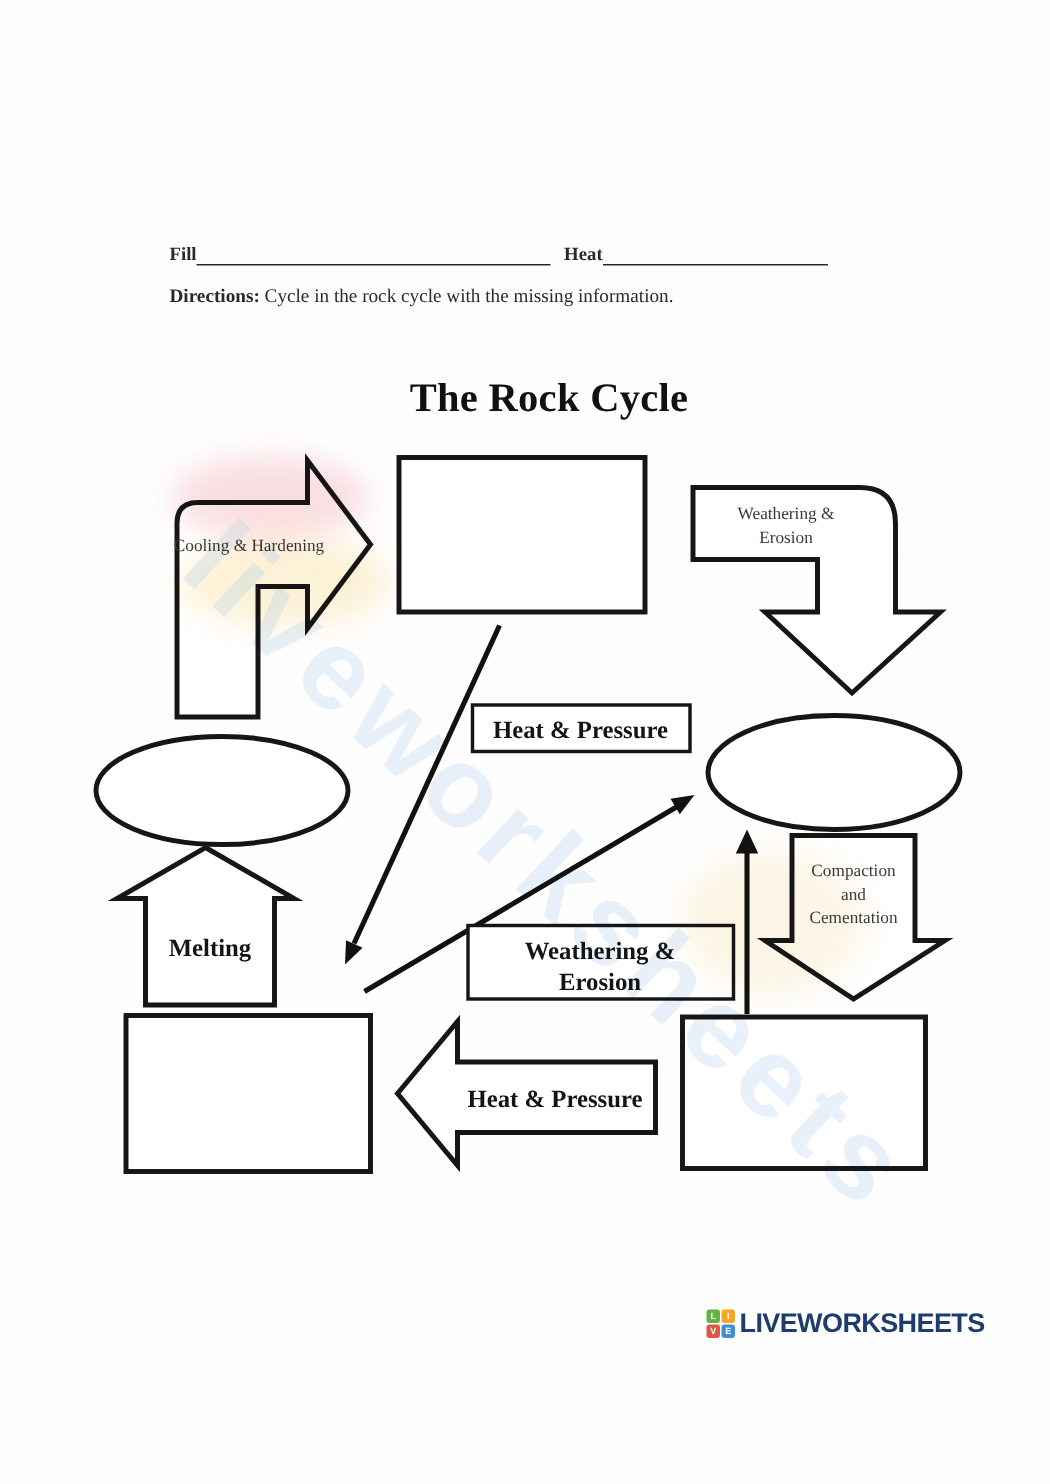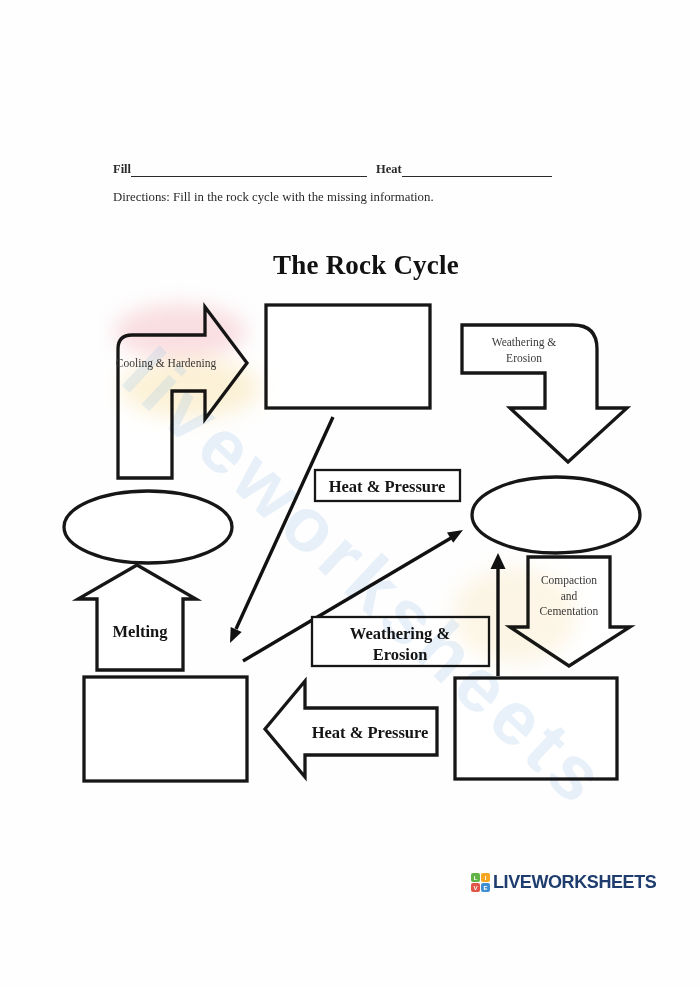--- a/index.html
+++ b/index.html
@@ -8,21 +8,21 @@
     font-family:"Liberation Serif", serif;color:#222;overflow:hidden;
   }
   .name-row{
     position:absolute;left:113px;top:162px;width:466px;
     display:flex;align-items:flex-end;font-size:12.5px;font-weight:bold;color:#2a2a2a;
   }
   .fill-line{border-bottom:1.2px solid #2a2a2a;height:13px;display:inline-block;}
   .name-line{width:236px;margin-right:9px;}
   .date-line{width:150px;}
   .directions{position:absolute;left:113px;top:190px;font-size:12.8px;color:#2a2a2a;}
-  .directions b{font-weight:normal;}
+  .directions b{font-weight:bold;}
   .title{
     position:absolute;left:0;top:250px;width:700px;margin:0;text-align:center;
     font-size:27px;font-weight:bold;color:#111;letter-spacing:0.2px;padding-left:16px;
   }
   svg.diagram{position:absolute;left:0;top:0;}
   .shape{fill:#ffffff;stroke:#161616;}
   .thick{stroke-width:3.3;}
   .box{stroke-width:2.3;}
   .thin-arrow{stroke:#111;stroke-width:3.4;fill:none;}
   .head{fill:#111;stroke:none;}
@@ -49,21 +49,21 @@
 </head>
 <body>
 
 <div class="name-row">
   <span>Fill</span>
     <span class="fill-line name-line"></span>
     <span>Heat</span>
     <span class="fill-line date-line"></span>
 </div>
 
-<div class="directions"><b>Directions:</b><span> Fill in the rock cycle with the missing information.</span></div>
+<div class="directions"><b>Directions:</b><span> Cycle in the rock cycle with the missing information.</span></div>
 
 <h1 class="title">The Rock Cycle</h1>
 
 <svg class="diagram" width="700" height="989" viewBox="0 0 700 989">
   <defs>
     <filter id="soft" x="-60%" y="-60%" width="220%" height="220%">
         <feGaussianBlur stdDeviation="10"></feGaussianBlur>
       </filter>
   </defs>
 

